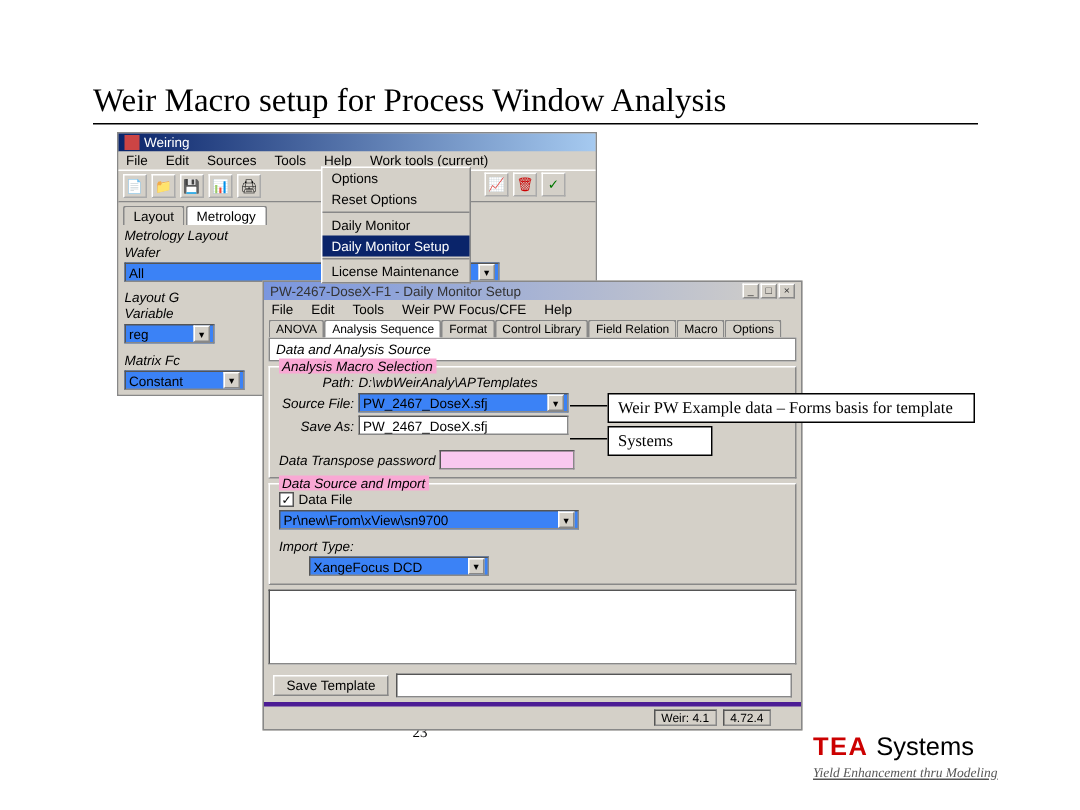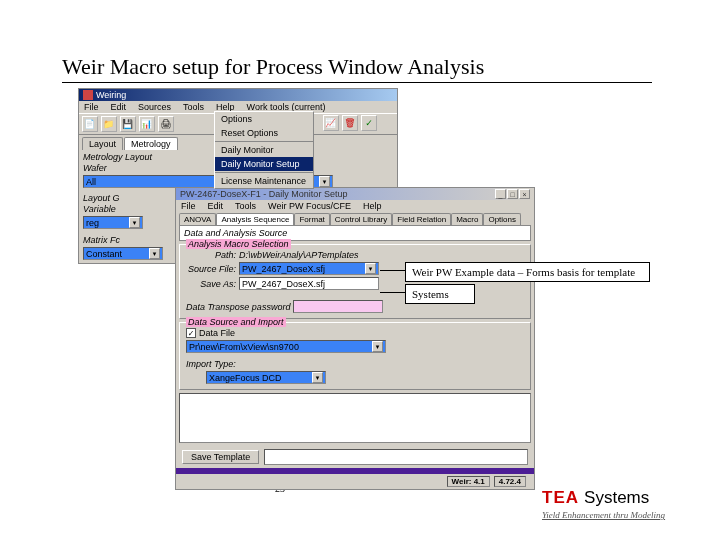--- a/index.html
+++ b/index.html
@@ -33,21 +33,21 @@
   .innertabs { display:flex; background:#d4d0c8; padding:1px 3px 0 3px; font-size:8px; gap:0; }
   .itab { border:1px solid #888; border-bottom:none; padding:1px 4px; background:#d4d0c8; border-top-left-radius:2px; border-top-right-radius:2px; font-size:8px; }
   .itab.sel { background:#fff; }
   .group { border:1px solid #888; border-top-color:#fff; border-left-color:#fff; margin:3px; padding:4px 6px; font-size:9px; background:#d4d0c8; position:relative; }
   .group-title { position:absolute; top:-6px; left:6px; background:#f9a8d4; padding:0 2px; font-size:9px;font-style:italic; }
   .chk { font-size:9px; display:inline-flex; align-items:center; gap:3px; }
   .chk .box { width:10px; height:10px; background:#fff; border:1px solid #555; display:inline-flex; align-items:center; justify-content:center; font-size:8px; }
   .bigarea { background:#fff; border:1px solid #888; border-top-color:#555; border-left-color:#555; margin:3px; height:50px; }
   .save-row { display:flex; align-items:center; gap:5px; padding:3px 6px; }
   .btn { background:#d4d0c8; border:1px solid #888; border-top-color:#fff; border-left-color:#fff; padding:1px 8px; font-size:9px; }
-  .status { display:flex; justify-content:flex-end; gap:4px; padding:2px 8px; border-top:6px solid #4c1d95; font-size:8px;font-weight:bold; }
+  .status { display:flex; justify-content:flex-end; gap:4px; padding:2px 20px; border-top:3px solid #4c1d95; font-size:8px; }
   .status .cell { border:1px solid #888; border-top-color:#555; border-left-color:#555; padding:0 4px; background:#d4d0c8; }
   .callout { position:absolute; background:#fff; border:1px solid #000; padding:3px 6px; font-size:11px; font-family:"Times New Roman",serif; z-index:10; }
   .callout1 { top:262px; left:405px; width:245px; }
   .callout2 { top:284px; left:405px; width:70px; }
   .cline { position:absolute; background:#000; height:1px; z-index:9; }
   .pagenum { position:absolute; top:483px; left:275px; font-size:10px; font-family:"Times New Roman",serif; }
   .tea { position:absolute; top:488px; left:542px; font-size:17px; font-family:"Times New Roman",serif; color:#c00; }
   .tea b { font-weight:bold; letter-spacing:1px; }
   .yem { position:absolute; top:510px; left:542px; font-size:9px; font-family:"Times New Roman",serif; font-style:italic; color:#555;text-decoration:underline; }
 </style>

